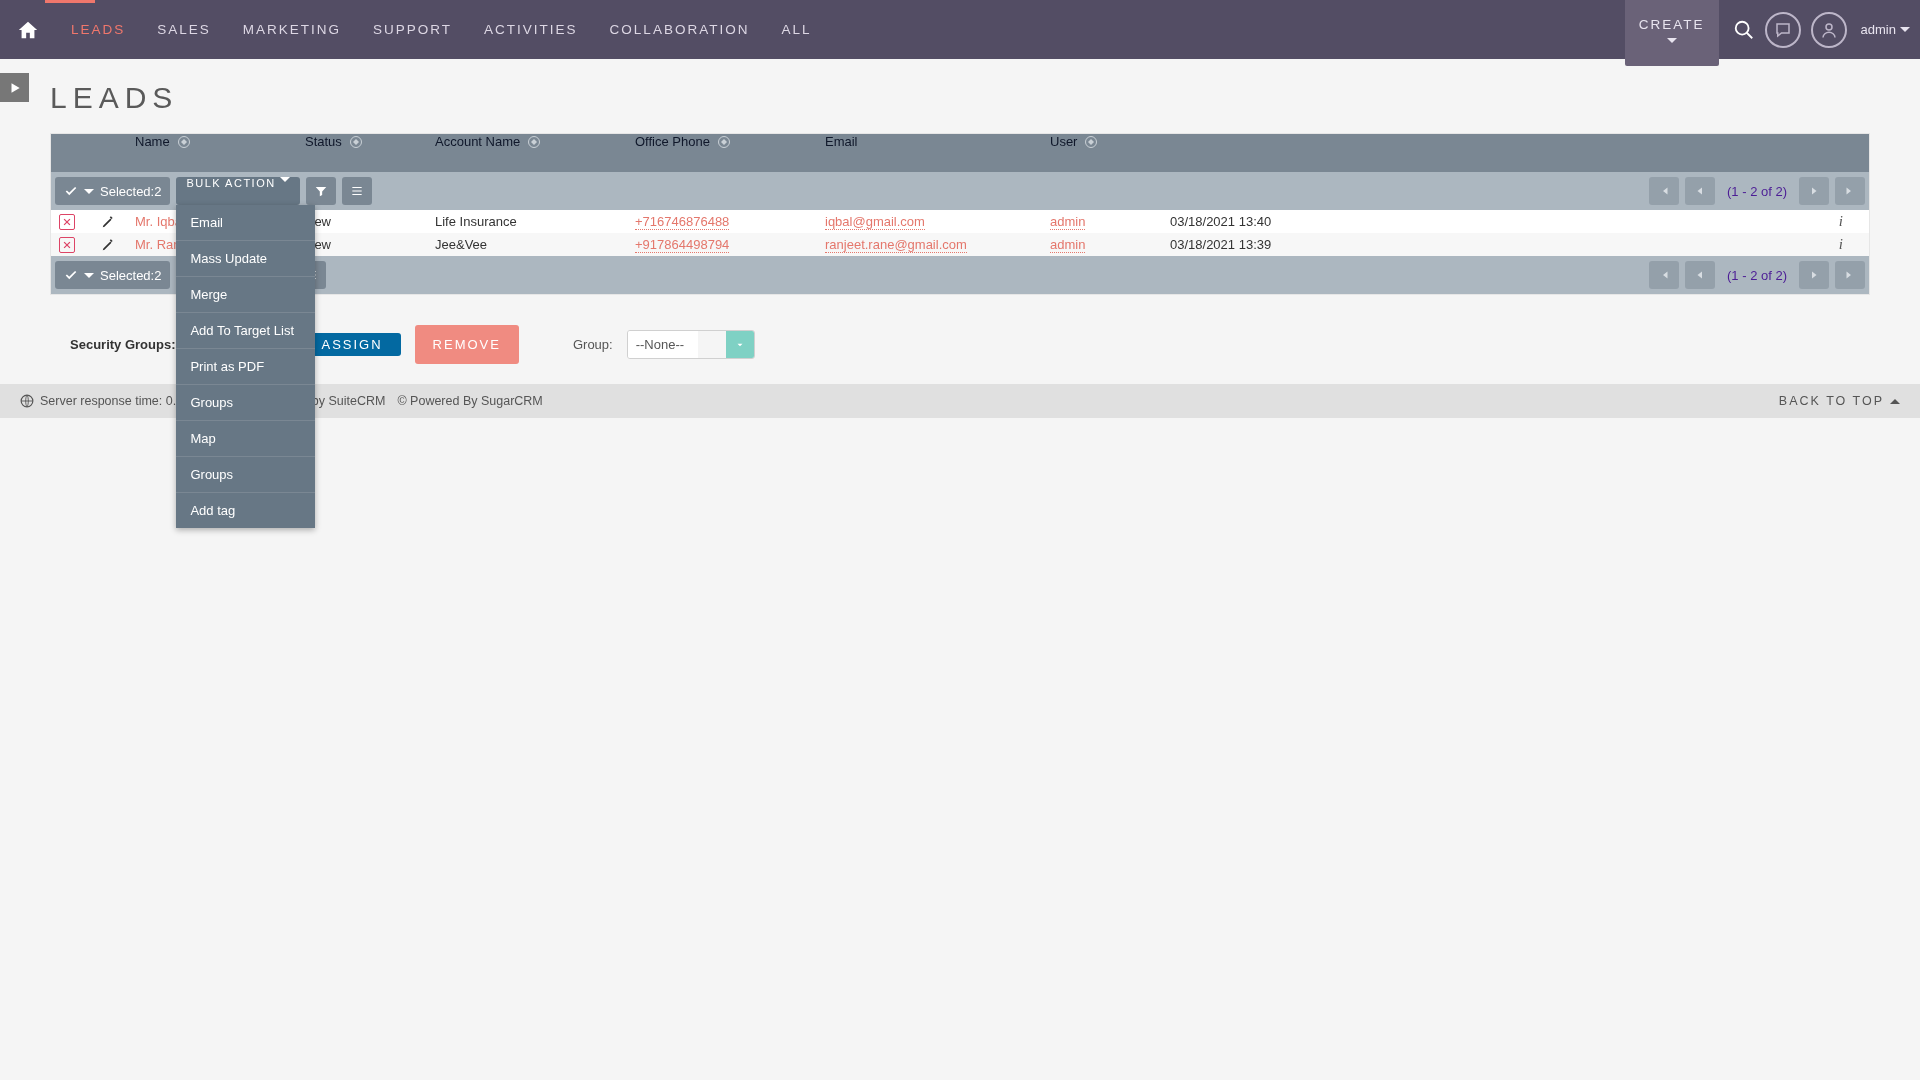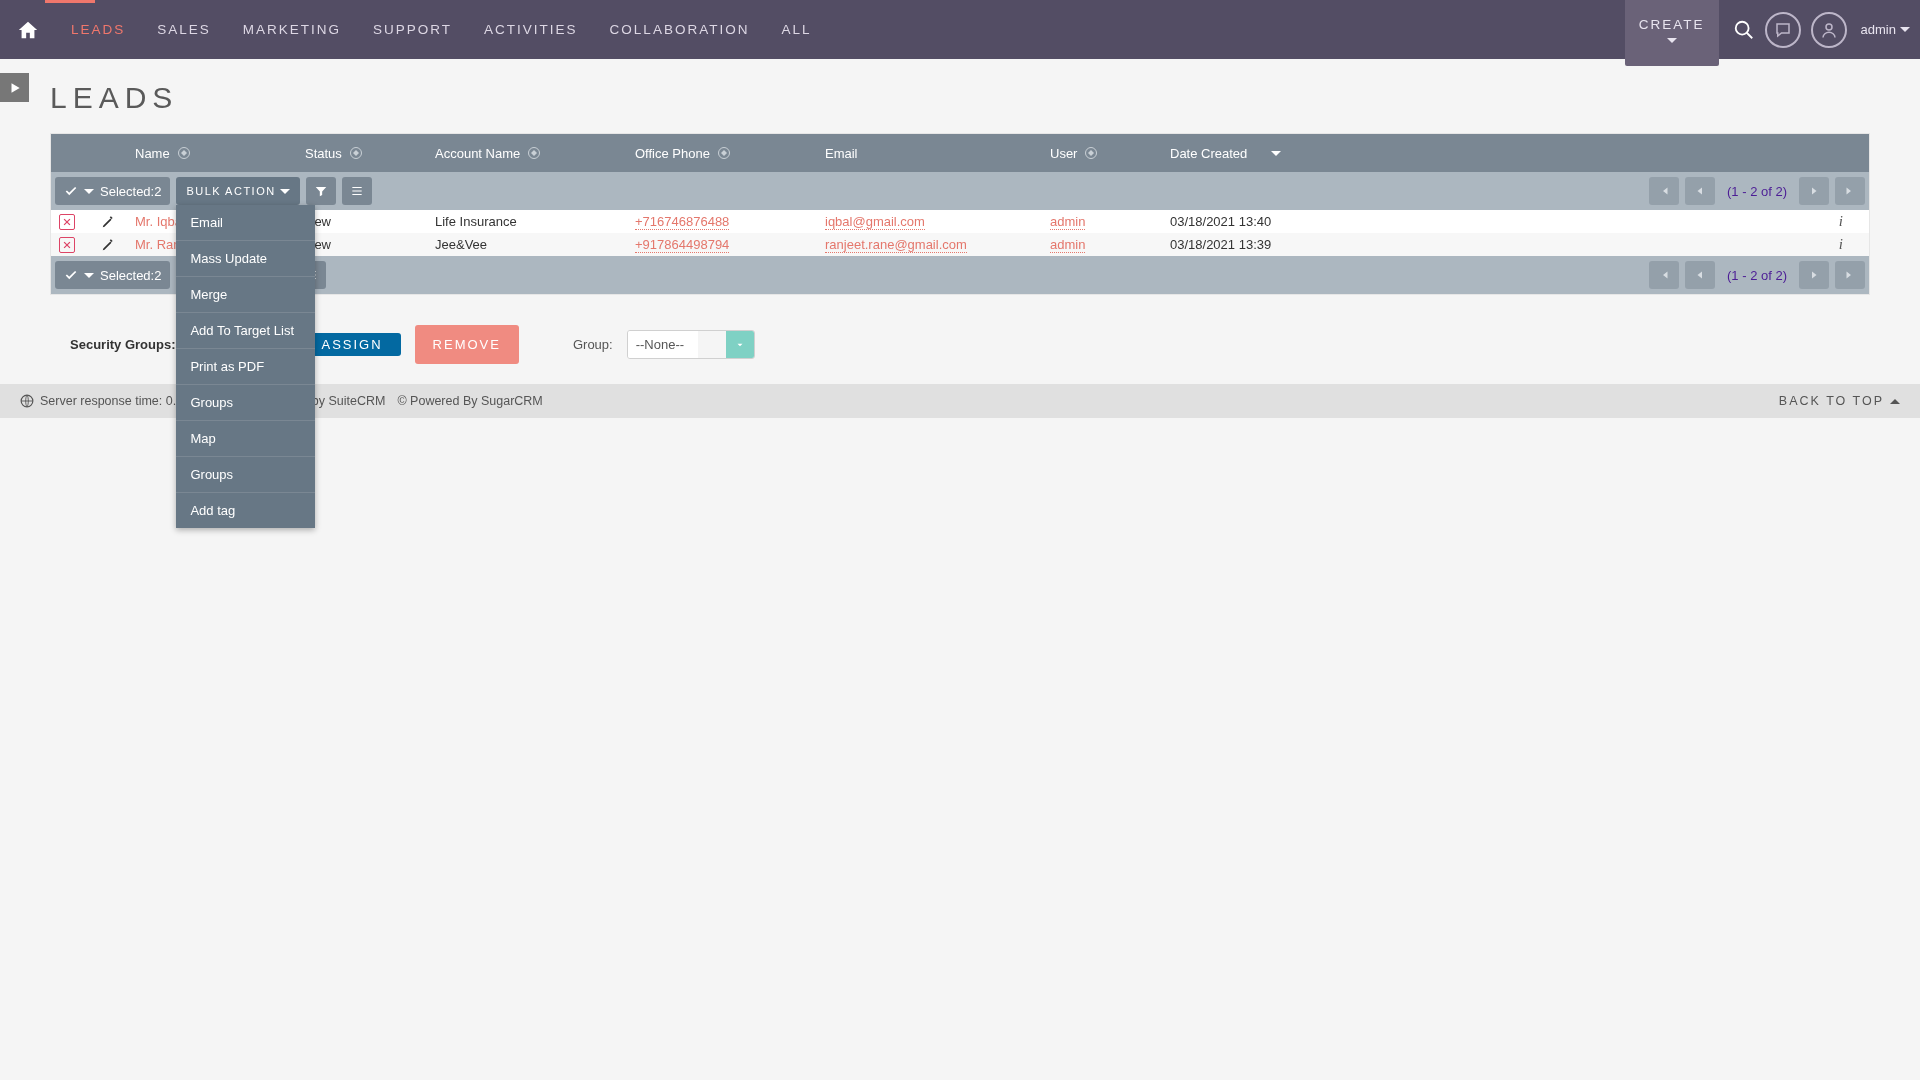--- a/index.html
+++ b/index.html
@@ -23,34 +23,34 @@
 
 .flyout { position:absolute; left:0; top:73px; width:29px; height:29px; background:#777; display:flex; align-items:center; justify-content:center; cursor:pointer; }
 .flyout svg { width:14px; height:14px; fill:#fff; }
 
 
 .page { padding:22px 50px 0 50px; }
 .page-title { font-size:30px; font-weight:300; letter-spacing:6px; color:#5a5a5a; margin-bottom:18px; }
 
 
 .grid { background:#fff; border:1px solid #e6e6e6; }
-.thead { background:#7a8793; color:#ffffff; display:flex; height:38px; align-items:center; font-size:13px; }
+.thead { background:#7a8793; color:#0f172a; display:flex; height:38px; align-items:flex-start; font-size:13px; }
 .thead .cell { display:flex; align-items:center; gap:8px; }
 .sort { width:12px; height:12px; border:1px solid #c9d0d6; border-radius:50%; position:relative; }
 .sort::before{content:"";position:absolute;left:2px;top:2px;border-left:3px solid transparent;border-right:3px solid transparent;border-bottom:3px solid #c9d0d6;}
 .sort::after{content:"";position:absolute;left:2px;bottom:2px;border-left:3px solid transparent;border-right:3px solid transparent;border-top:3px solid #c9d0d6;}
 
 
 .c-sel{width:84px}.c-name{width:170px}.c-status{width:130px}.c-acct{width:200px}.c-phone{width:190px}.c-email{width:225px}.c-user{width:120px}.c-date{flex:1;padding-right:14px}
 
 
 .abar { background:#acb7c0; height:38px; display:flex; align-items:center; padding:0 4px; gap:6px; }
 .sel-pill { background:#7a8793; color:#fff; height:28px; display:flex; align-items:center; border-radius:3px; padding:0 9px; gap:6px; cursor:pointer; }
 .sel-pill svg{width:14px;height:14px;fill:#fff;}
-.bulk-pill { background:#677785; color:#fff; font-size:11px; letter-spacing:1.5px; height:28px; padding:0 10px; display:flex; align-items:center; border-radius:3px; cursor:pointer; gap:4px; position:relative; }
+.bulk-pill { background:#677785; color:#fff; font-size:11px; letter-spacing:1.5px; height:28px; padding:0 10px; display:flex; align-items:flex-start; border-radius:3px; cursor:pointer; gap:4px; position:relative; }
 .square-btn { background:#7a8793; width:30px; height:28px; border-radius:3px; display:flex; align-items:center; justify-content:center; cursor:pointer; }
 .square-btn svg{width:14px;height:14px;fill:#fff;}
 .abar .spacer{flex:1}
 .pager-btn { background:#94a0aa; width:30px; height:28px; border-radius:3px; display:flex; align-items:center; justify-content:center; cursor:pointer; }
 .pager-btn svg{width:12px;height:12px;fill:#d8dde2;}
 .page-range{color:#4c1d95;margin:0 6px;font-size:13px;}
 
 
 .row { display:flex; align-items:center; height:23px; font-size:13px; }
 .row:nth-child(even){background:#f7f7f7;}
@@ -163,21 +163,20 @@
           <span>Office Phone</span>
           <span class="sort"></span>
         </div>
       <div class="cell c-email">
           <span>Email</span>
         </div>
       <div class="cell c-user">
           <span>User</span>
           <span class="sort"></span>
         </div>
-      <div class="cell c-date"><span>Date Created</span>&nbsp;&nbsp;<span class="caret down" style="color:#fff"></span></div>
     </div>
 
     <div class="abar">
       <div class="sel-pill">
         <svg viewBox="0 0 24 24">
             <path d="M4 12l5 5L20 6" stroke="#fff" stroke-width="3" fill="none"></path>
           </svg>
         <span class="caret down"></span>
         <span>Selected:2</span>
       </div>

